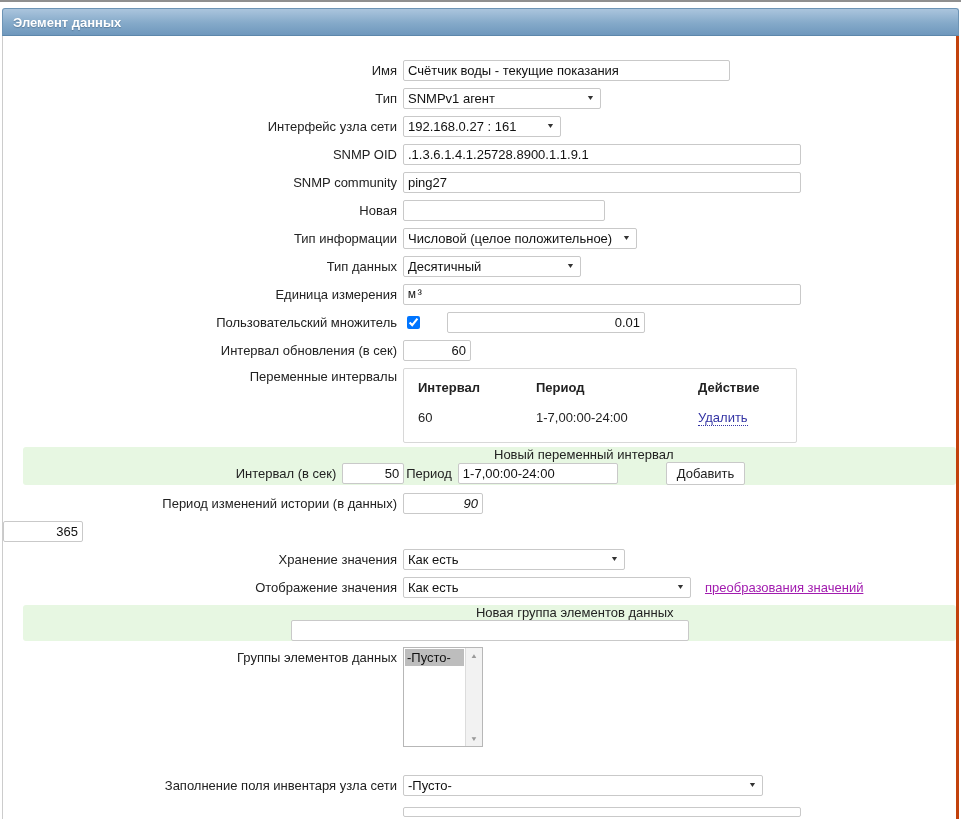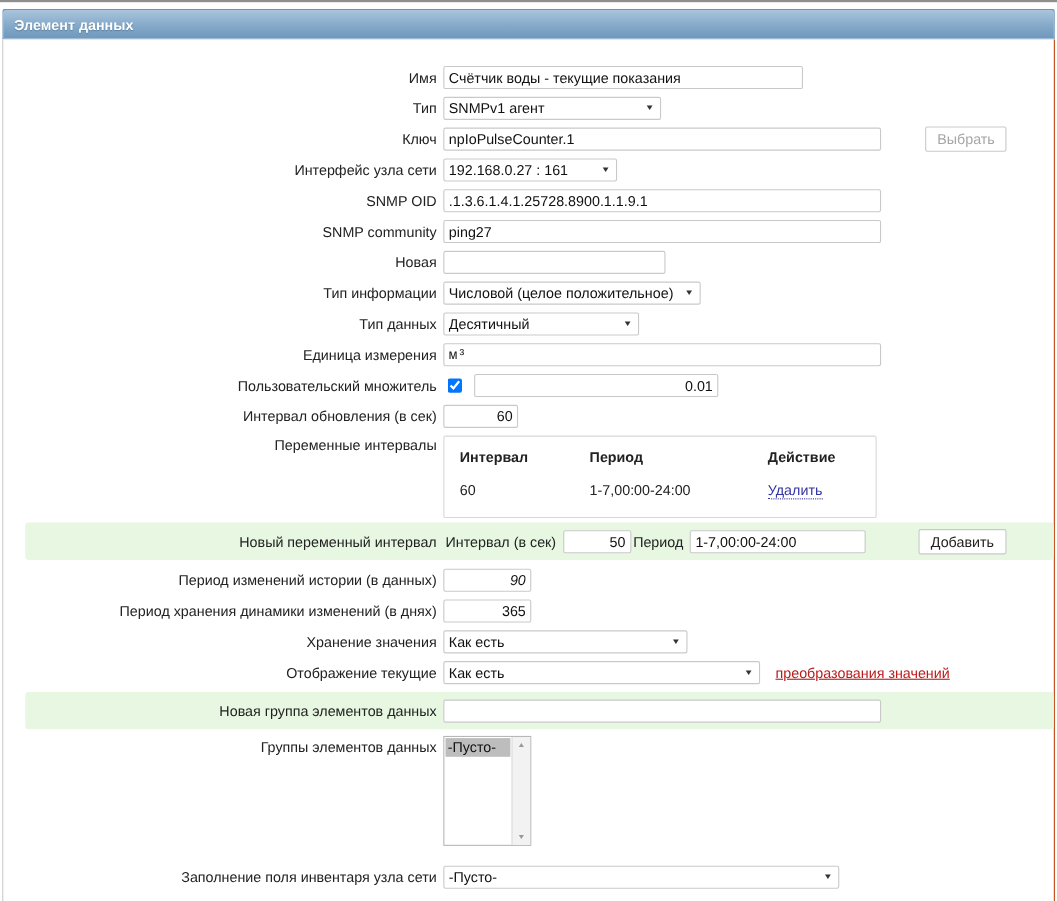--- a/index.html
+++ b/index.html
@@ -17,31 +17,31 @@
     border:1px solid #6d94b5; border-bottom-color:#5d87ab;
     border-radius:3px 3px 0 0;
     background:linear-gradient(180deg,#abc5dd 0%,#84a9c9 55%,#6f98bd 100%);
   }
   .widget-title {
     color:#ffffff; font-weight:bold; font-size:13px;
     padding:6px 0 0 10px;
     text-shadow:0 1px 1px rgba(60,90,120,.5);
   }
   .widget-body {
-    border-left:1px solid #cccccc; border-right:1px solid #c2410c;
+    border-left:1px solid #cccccc; border-right:3px solid #c2410c;
     background:#fff; height:784px; overflow:hidden; padding-top:20px;
   }
   .row { display:flex; align-items:center; min-height:28px; }
   .row.top { align-items:flex-start; }
   .label { width:400px; flex:none; text-align:right; padding-right:6px; color:#222; }
   .row.top .label { padding-top:5px; }
   .ctl { display:flex; align-items:center; }
   .hl {
     background:#e7f7e2; border-radius:3px;
-    margin:4px 0 4px 20px; min-height:34px;
+    margin:4px 0 4px 20px; min-height:34px;flex-direction:column;
   }
   .hl .label { width:380px; }
 
   input[type=text], .sel {
     height:21px; border:1px solid #c9c9c9; border-radius:2px;
     background:#fff; color:#111; font:inherit; padding:1px 4px;
   }
   .num { text-align:right; }
 
   .selwrap { position:relative; display:inline-block; }
@@ -53,21 +53,21 @@
     position:absolute; right:6px; top:50%; transform:translateY(-50%) scaleY(.8);
     font-size:9px; color:#333; pointer-events:none;
   }
 
   .btn {
     height:23px; padding:0 10px; border:1px solid #c9c9c9; border-radius:2px;
     background:#ffffff; color:#222; font:inherit; cursor:pointer;
   }
   .btn.disabled { color:#a6a6a6; cursor:default; }
 
-  a.lnk { color:#b91c1c; text-decoration:underline; cursor:pointer; }
+  a.lnk { color:#a21caf; text-decoration:underline; cursor:pointer; }
   a.lnk-dotted { color:#3434a4; text-decoration:none; border-bottom:1px dotted #3434a4; cursor:pointer; }
 
   .fieldset {
     border:1px solid #d8d8d8; border-radius:2px;
     width:394px; padding:8px 0 14px 14px; margin-top:4px;
   }
   .ftable { display:table; width:100%; border-collapse:collapse; }
   .ftr { display:table-row; }
   .ftd { display:table-cell; padding:3px 4px 3px 0; }
   .ftd.c1 { width:118px; } .ftd.c2 { width:162px; }
@@ -116,27 +116,20 @@
       <div class="ctl">
         <span class="selwrap">
           <select class="sel" style="width:198px">
             <option>SNMPv1 агент</option>
           </select>
           <span class="selarrow">▼</span>
         </span>
       </div>
     </div>
 
-    <div class="row">
-      <div class="label">Ключ</div>
-      <div class="ctl">
-        <input type="text" style="width: 398px;" value="npIoPulseCounter.1">
-        <button class="btn disabled" style="margin-left:40px">Выбрать</button>
-      </div>
-    </div>
 
     <div class="row">
       <div class="label">Интерфейс узла сети</div>
       <div class="ctl">
         <span class="selwrap">
           <select class="sel" style="width:158px">
             <option>192.168.0.27 : 161</option>
           </select>
           <span class="selarrow">▼</span>
         </span>
@@ -192,21 +185,21 @@
       <div class="label">Единица измерения</div>
       <div class="ctl">
         <input type="text" style="width: 398px; font-family: Liberation Mono, monospace;" value="м³">
       </div>
     </div>
 
     <div class="row">
       <div class="label">Пользовательский множитель</div>
       <div class="ctl">
         <input type="checkbox" checked="checked" style="">
-        <input type="text" class="num" style="width: 222px; margin-left: 8px;" value="0.01">
+        <input type="text" class="num" style="width: 198px; margin-left: 24px;" value="0.01">
       </div>
     </div>
 
     <div class="row">
       <div class="label">Интервал обновления (в сек)</div>
       <div class="ctl">
         <input type="text" class="num" style="width: 68px;" value="60">
       </div>
     </div>
 
@@ -242,40 +235,39 @@
     </div>
 
     <div class="row">
       <div class="label">Период изменений истории (в данных)</div>
       <div class="ctl">
         <input type="text" class="num" style="width: 80px; font-style: italic;" value="90">
       </div>
     </div>
 
     <div class="row">
-      <div class="label">Период хранения динамики изменений (в днях)</div>
       <div class="ctl">
         <input type="text" class="num" style="width: 80px;" value="365">
       </div>
     </div>
 
     <div class="row">
       <div class="label">Хранение значения</div>
       <div class="ctl">
         <span class="selwrap">
           <select class="sel" style="width:222px">
             <option>Как есть</option>
           </select>
           <span class="selarrow">▼</span>
         </span>
       </div>
     </div>
 
     <div class="row">
-      <div class="label">Отображение текущие</div>
+      <div class="label">Отображение значения</div>
       <div class="ctl">
         <span class="selwrap">
           <select class="sel" style="width:288px">
             <option>Как есть</option>
           </select>
           <span class="selarrow">▼</span>
         </span>
         <a class="lnk" style="margin-left:14px">преобразования значений</a>
       </div>
     </div>
@@ -295,21 +287,21 @@
             <div class="opt-selected">-Пусто-</div>
           </div>
           <div class="sb">
             <span>▲</span>
             <span>▼</span>
           </div>
         </div>
       </div>
     </div>
 
-    <div class="row" style="margin-top:10px">
+    <div class="row" style="margin-top:20px">
       <div class="label">Заполнение поля инвентаря узла сети</div>
       <div class="ctl">
         <span class="selwrap">
           <select class="sel" style="width:360px">
             <option>-Пусто-</option>
           </select>
           <span class="selarrow">▼</span>
         </span>
       </div>
     </div>

